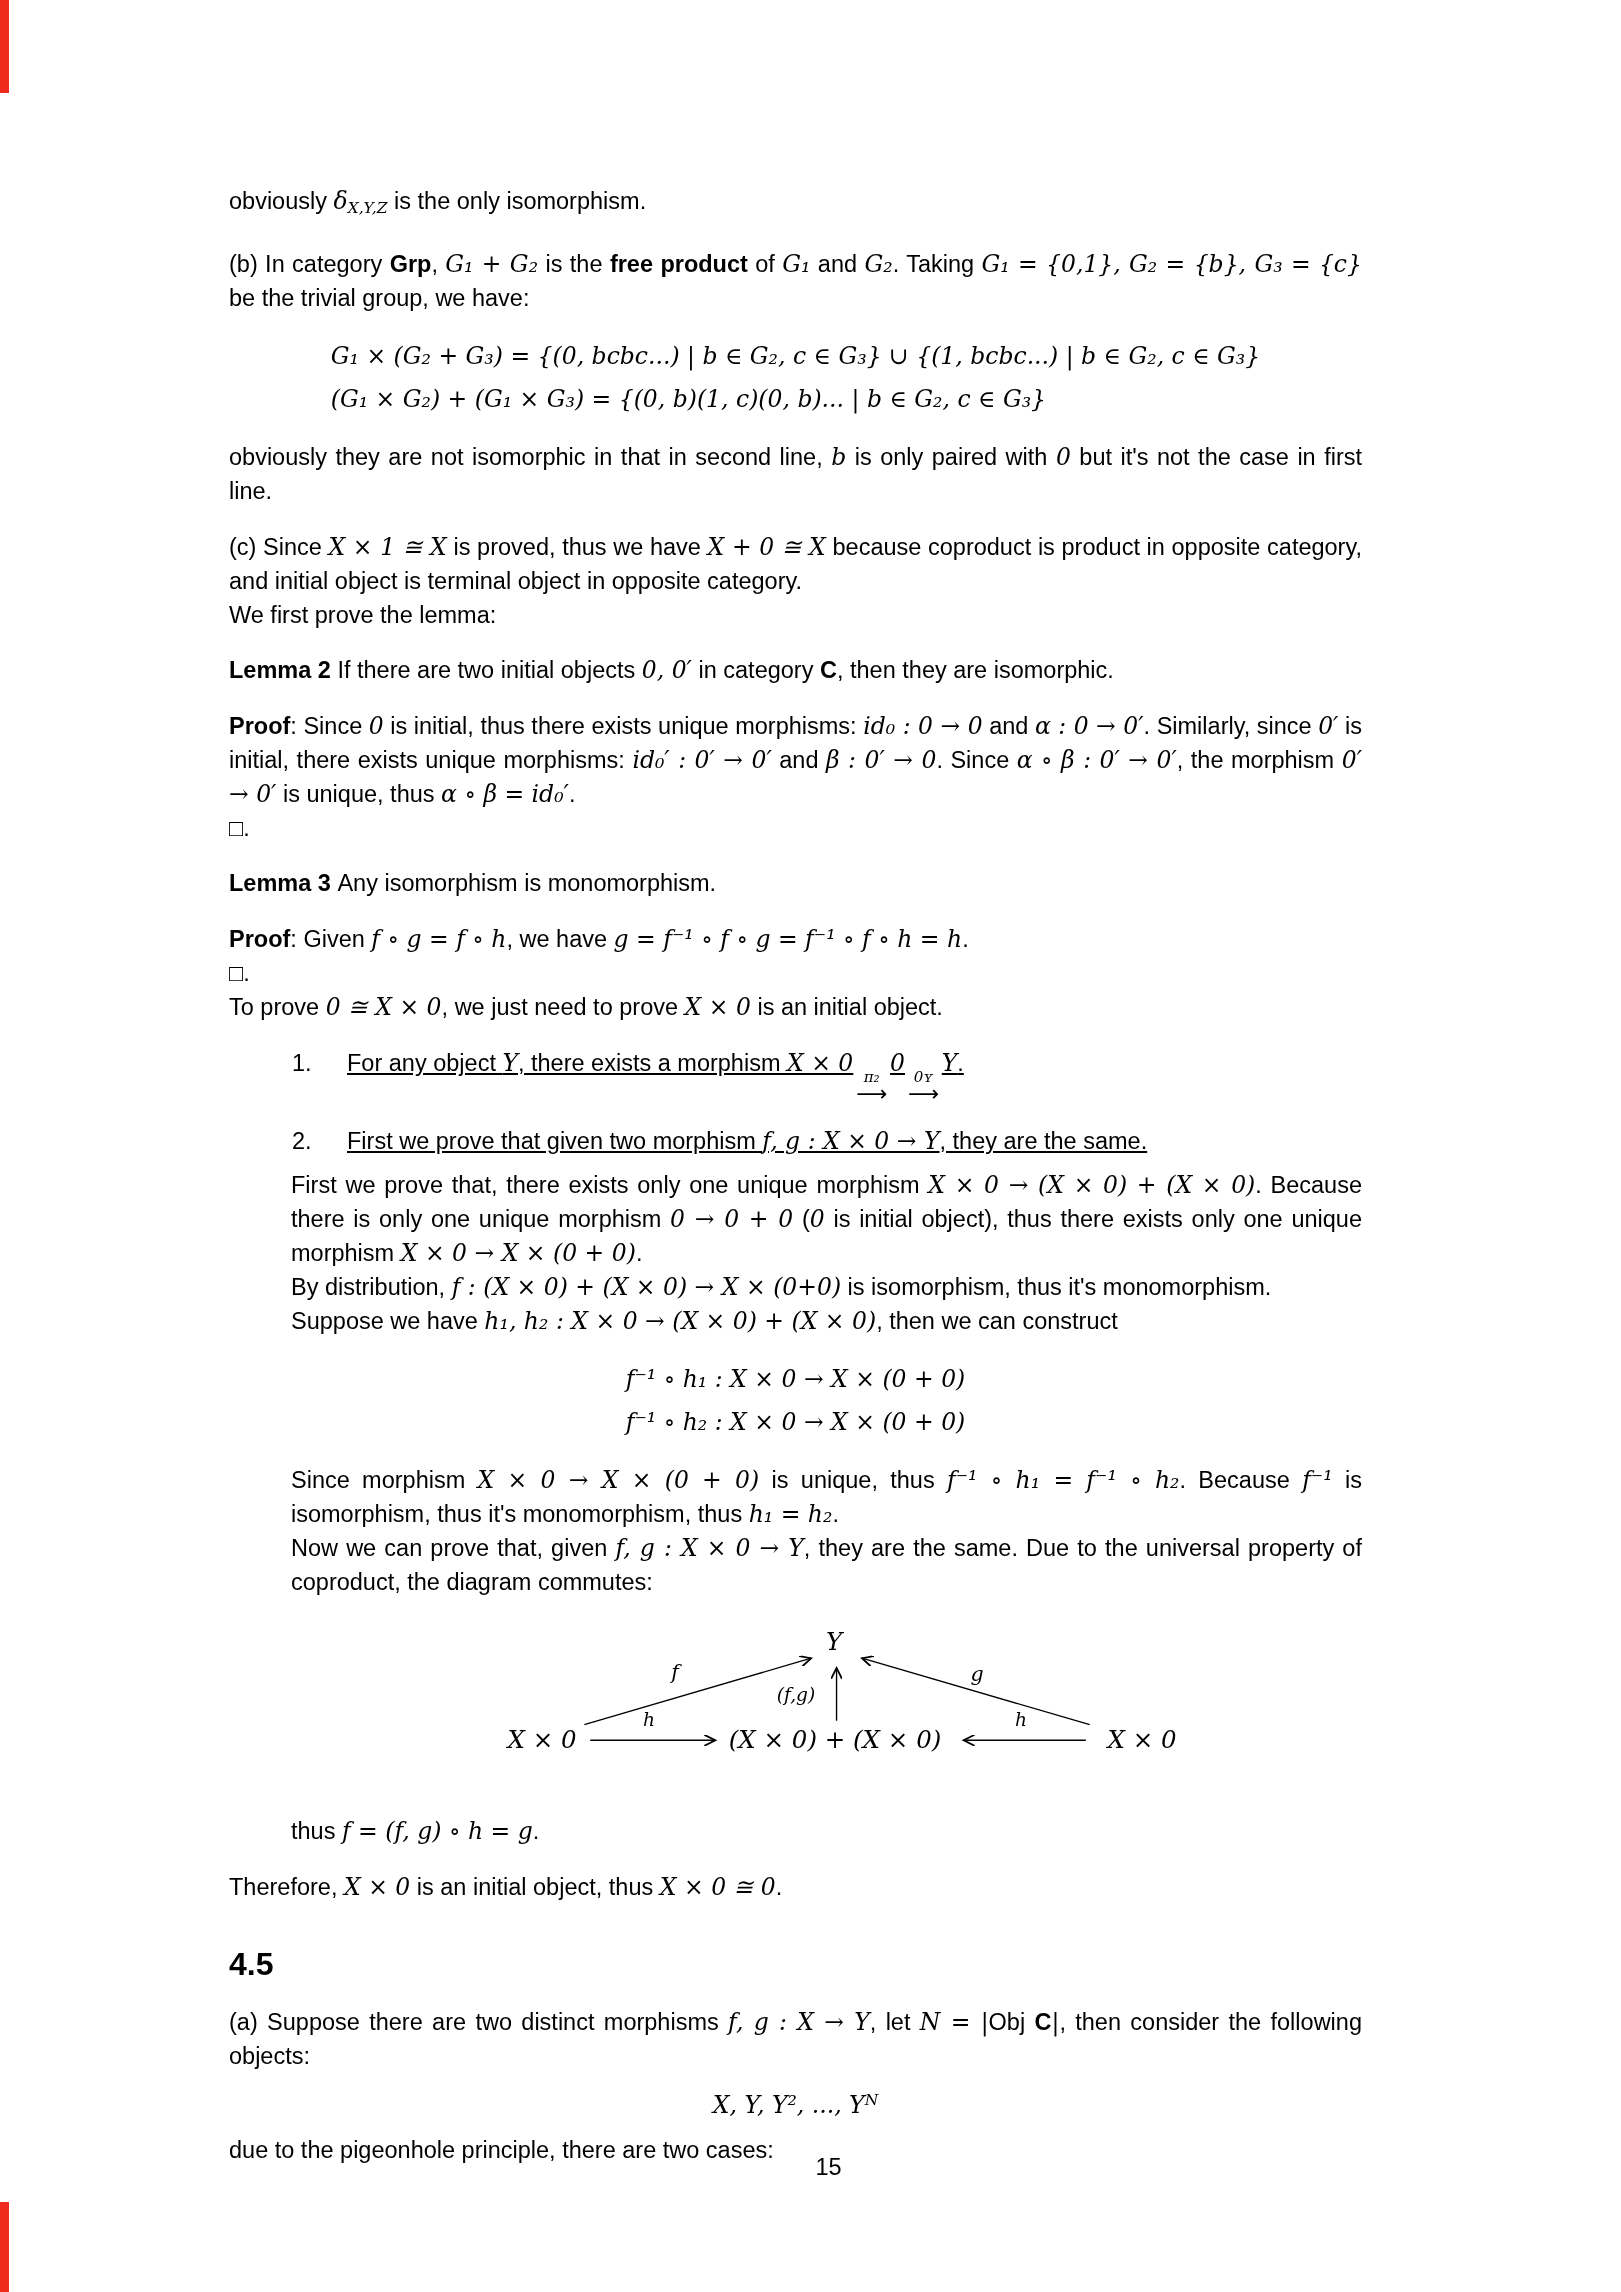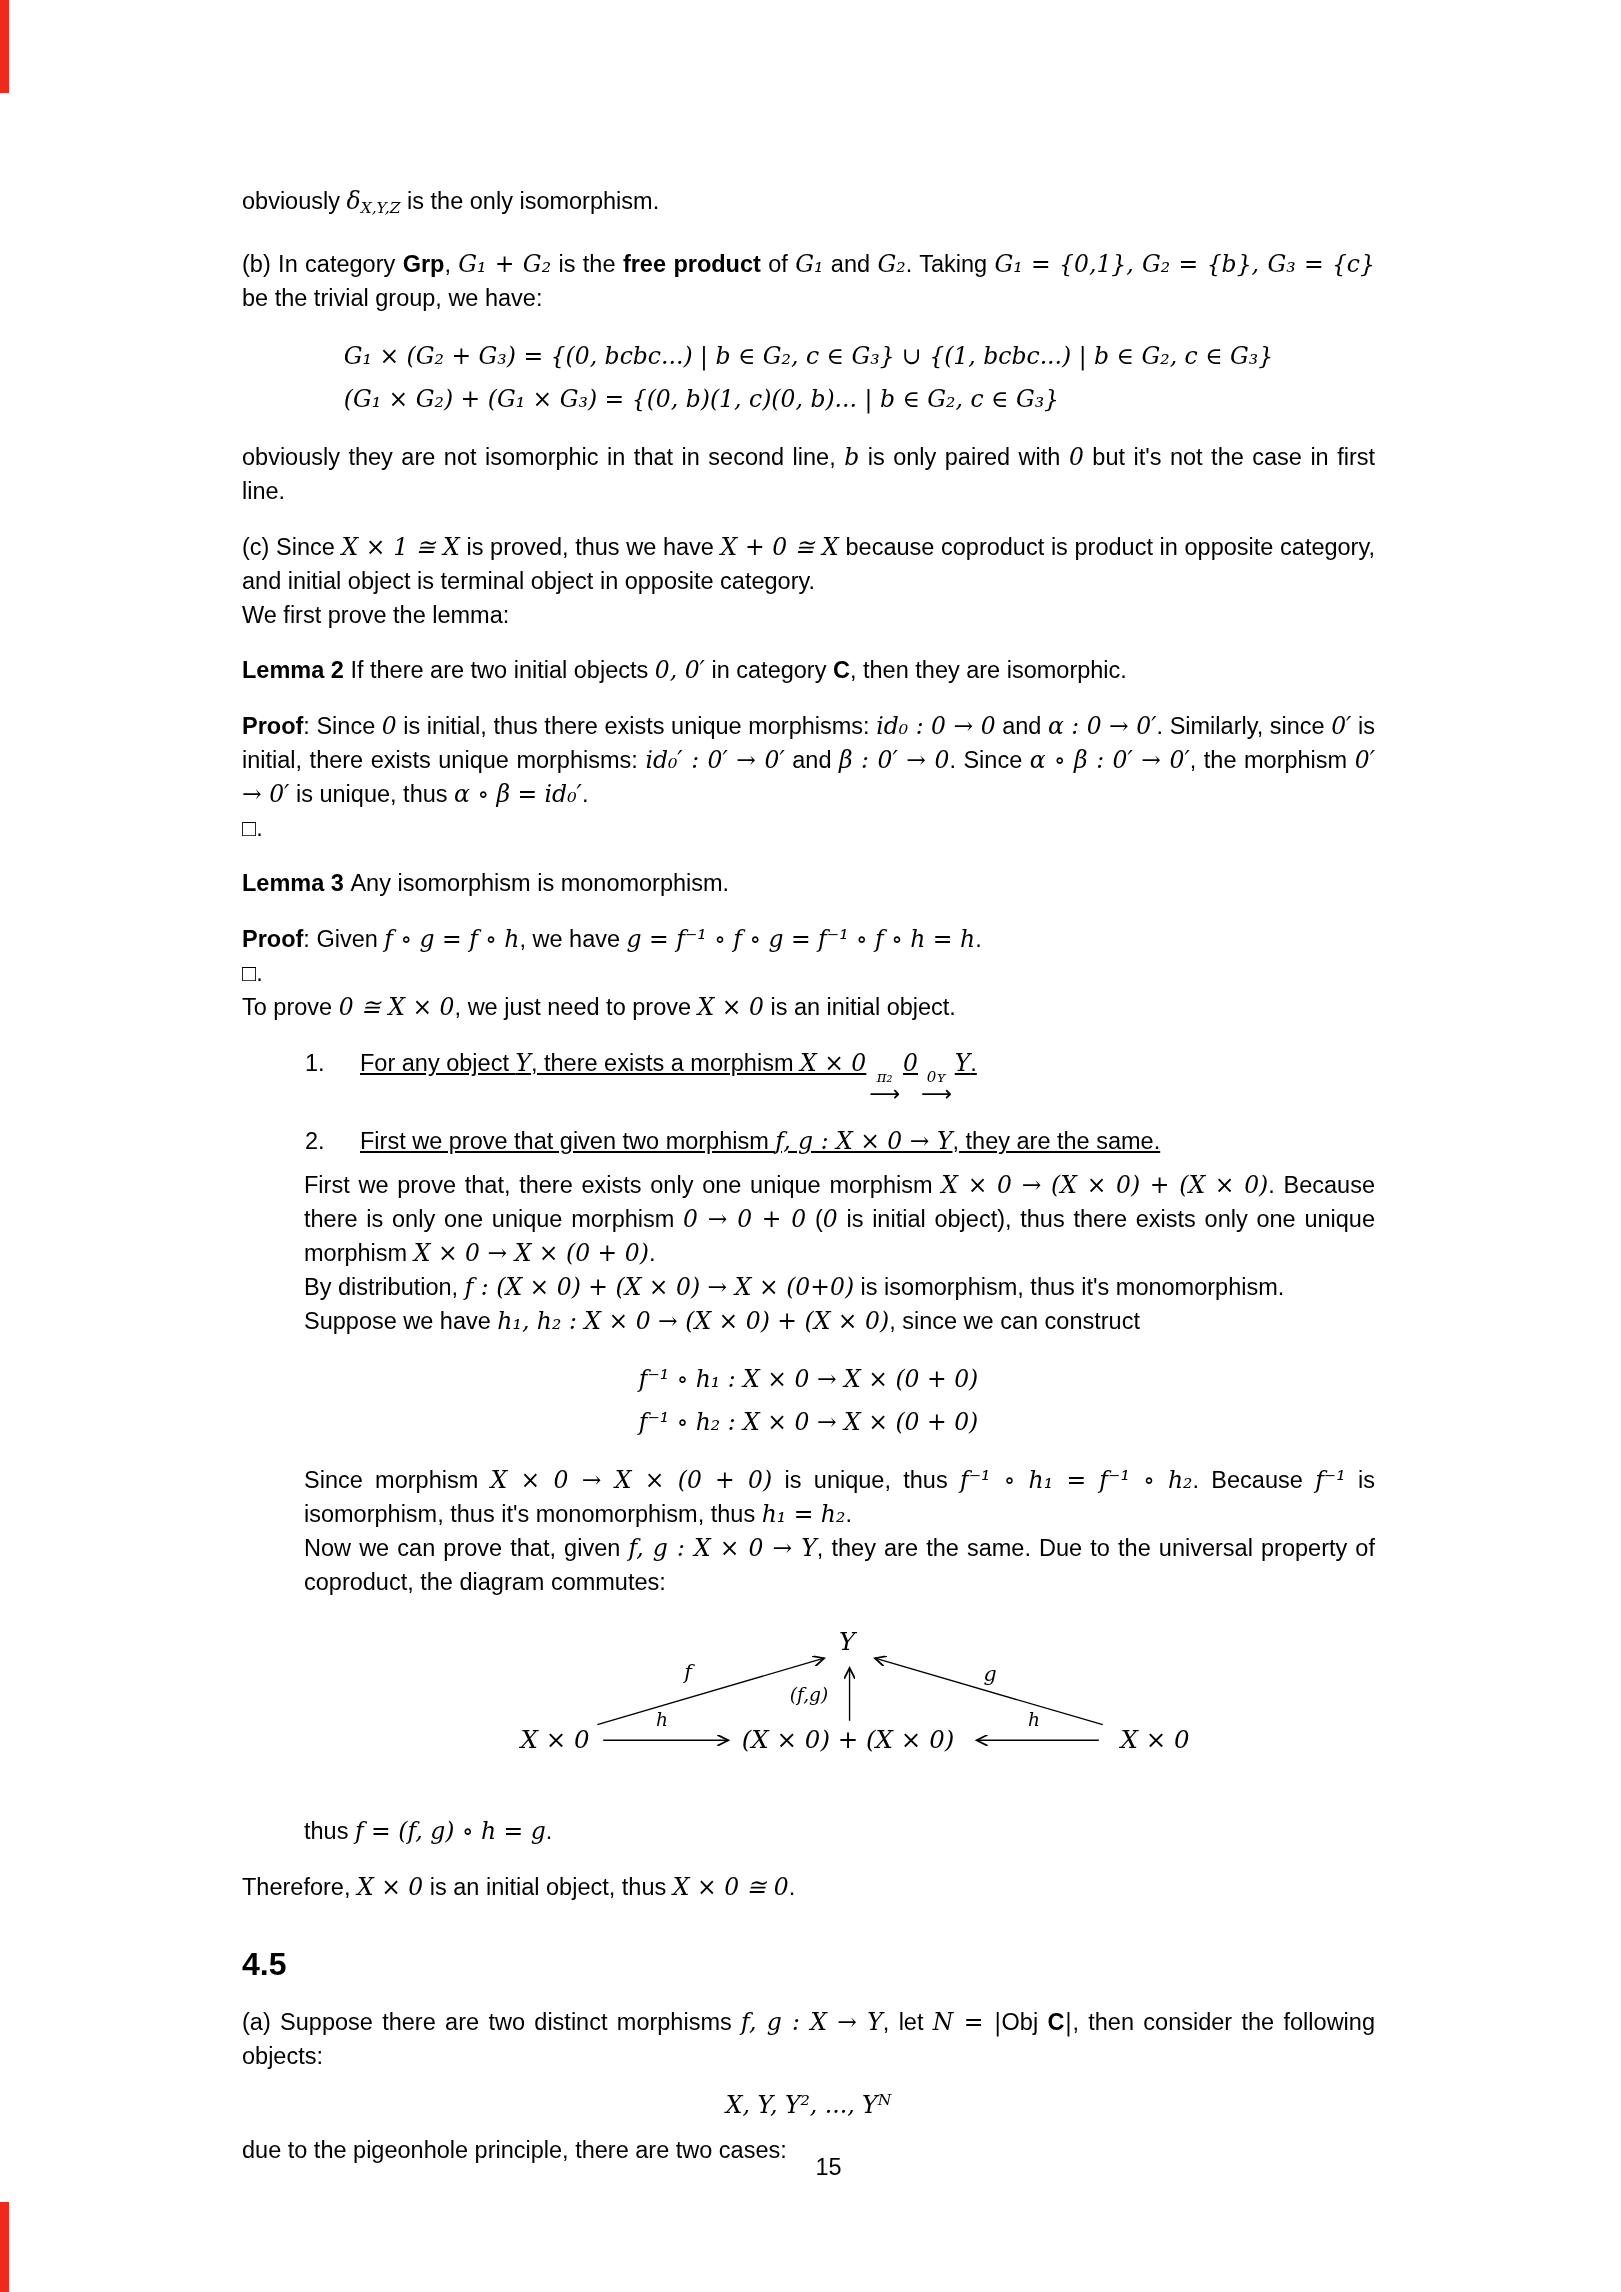--- a/index.html
+++ b/index.html
@@ -4,21 +4,21 @@
 <style>
   html,body{margin:0;padding:0;background:#ffffff;}
   .page{
     position:relative; width:1621px; height:2293px; background:#ffffff;
     font-family:"Liberation Sans",sans-serif; color:#000;
     overflow:hidden;
   }
   .edge-marker{position:absolute; left:0; width:8.8px;}
   .edge-marker.top{top:0; height:93px;}
   .edge-marker.bottom{bottom:0; height:91px;}
-  .content{position:absolute; left:242px; top:184px; width:1133px;}
+  .content{position:absolute; left:229px; top:184px; width:1133px;}
   .para{font-size:23.5px; line-height:34px; text-align:justify; margin:21.6px 0 0 0;}
   .para.first{margin-top:0;}
   .para.m0{margin-top:0;}
   .seg-t{}
   .seg-b{font-weight:bold;}
   .seg-i{}
   .seg-m{font-family:"DejaVu Serif",serif; font-style:italic;}
   .seg-sub{font-family:"DejaVu Serif",serif; font-style:italic; font-size:0.66em; vertical-align:-0.28em;}
   .seg-sup{font-family:"DejaVu Serif",serif; font-style:italic; font-size:0.66em; vertical-align:0.5em;}
   .seg-xarrow{display:inline-flex; flex-direction:column; align-items:center; vertical-align:-0.5em; line-height:1; margin:0 2.9px;}
@@ -88,21 +88,21 @@
           </span><span class="seg-m">Y</span><span class="seg-t">.</span></div>
     </div>
 
     <div class="list-item">
       <div class="list-num">2.</div>
       <div class="list-body"><span class="seg-t">First we prove that given two morphism </span><span class="seg-m">f, g : X × 0 → Y</span><span class="seg-t">, they are the same.</span></div>
     </div>
 
     <div class="para indent2" style="margin-top:9.8px;"><span class="seg-t">First we prove that, there exists only one unique morphism </span><span class="seg-m">X × 0 → (X × 0) + (X × 0)</span><span class="seg-t">. Because there is only one unique morphism </span><span class="seg-m">0 → 0 + 0</span><span class="seg-t"> (</span><span class="seg-m">0</span><span class="seg-t"> is initial object), thus there exists only one unique morphism </span><span class="seg-m">X × 0 → X × (0 + 0)</span><span class="seg-t">.</span></div>
     <div class="para indent2 m0"><span class="seg-t">By distribution, </span><span class="seg-m">f : (X × 0) + (X × 0) → X × (0+0)</span><span class="seg-t"> is isomorphism, thus it's monomorphism.</span></div>
-    <div class="para indent2 m0"><span class="seg-t">Suppose we have </span><span class="seg-m">h₁, h₂ : X × 0 → (X × 0) + (X × 0)</span><span class="seg-t">, since we can construct</span></div>
+    <div class="para indent2 m0"><span class="seg-t">Suppose we have </span><span class="seg-m">h₁, h₂ : X × 0 → (X × 0) + (X × 0)</span><span class="seg-t">, then we can construct</span></div>
 
     <div class="eq-block">
       <div class="eq-inner">
         <div class="eq-line"><span class="seg-m">f⁻¹ ∘ h₁ : X × 0 → X × (0 + 0)</span></div>
         <div class="eq-line"><span class="seg-m">f⁻¹ ∘ h₂ : X × 0 → X × (0 + 0)</span></div>
       </div>
     </div>
 
     <div class="para indent2 m0"><span class="seg-t">Since morphism </span><span class="seg-m">X × 0 → X × (0 + 0)</span><span class="seg-t"> is unique, thus </span><span class="seg-m">f⁻¹ ∘ h₁ = f⁻¹ ∘ h₂</span><span class="seg-t">. Because </span><span class="seg-m">f⁻¹</span><span class="seg-t"> is isomorphism, thus it's monomorphism, thus </span><span class="seg-m">h₁ = h₂</span><span class="seg-t">.</span></div>
     <div class="para indent2 m0"><span class="seg-t">Now we can prove that, given </span><span class="seg-m">f, g : X × 0 → Y</span><span class="seg-t">, they are the same. Due to the universal property of coproduct, the diagram commutes:</span></div>

